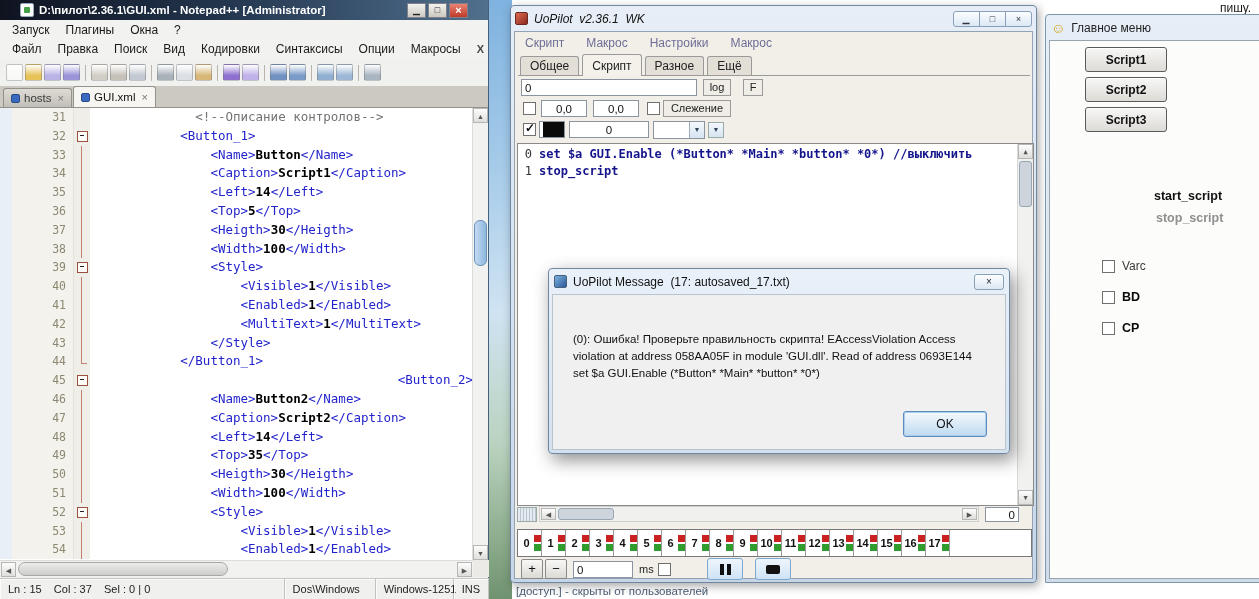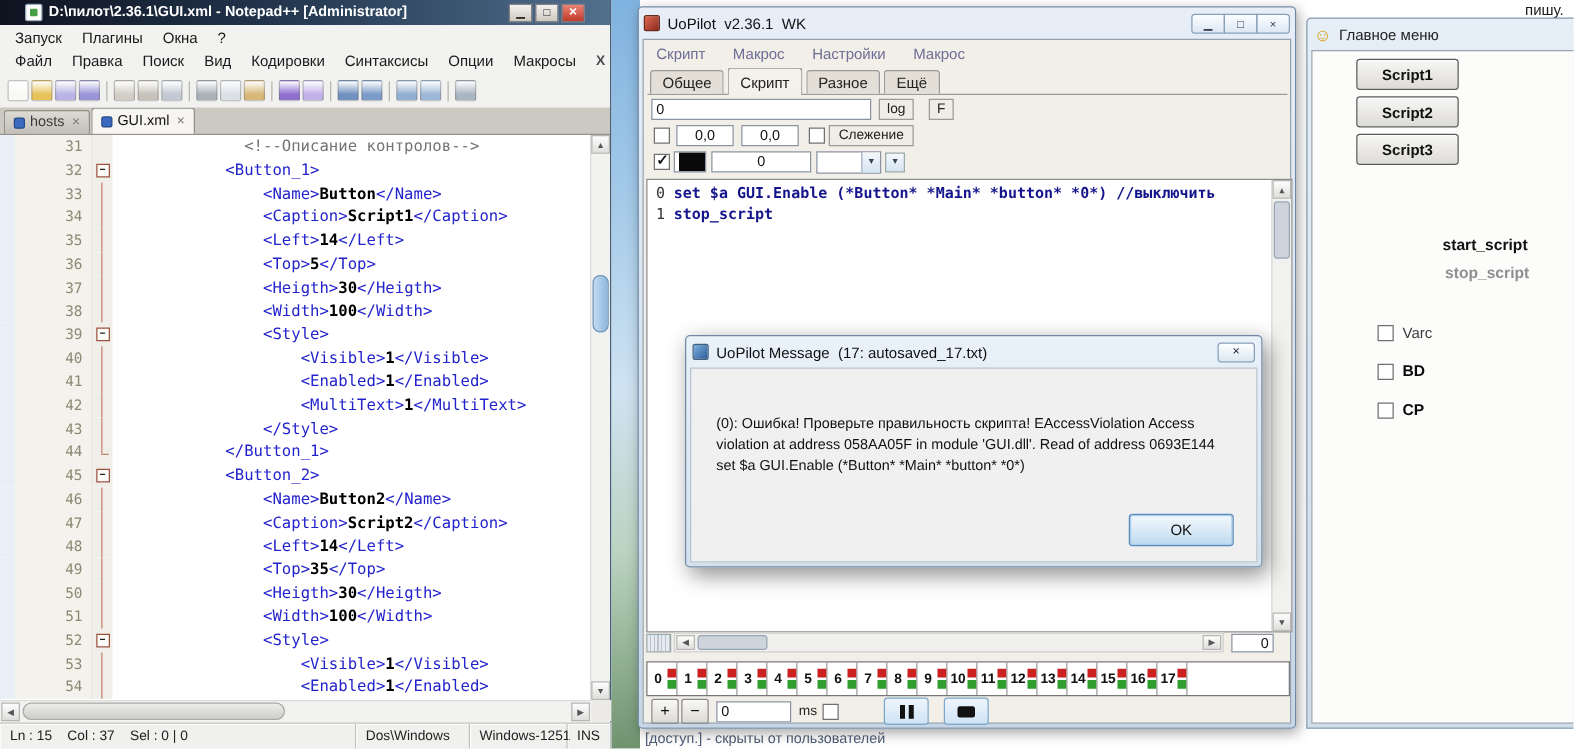--- a/index.html
+++ b/index.html
@@ -69,21 +69,21 @@
     background:linear-gradient(180deg,#ececea,#cdcdcb);border:1px solid #a8a8a6;}
   .np-corner{position:absolute;left:473px;top:560px;width:16px;height:17px;background:#eceae6;}
 
   .np-status{position:absolute;left:0;top:578px;width:489px;height:21px;background:#f0f0ee;border-top:1px solid #c6c6c4;display:flex;font-size:11px;color:#222;}
   .st{display:flex;align-items:center;padding:0 8px;border-right:1px solid #c2c2c0;box-shadow:inset 1px 1px 0 #fbfbfb;white-space:pre;}
   .st1{width:288px;}.st2{width:92px;}.st3{width:78px;}.st4{flex:1;}
 
   
   .uop{position:absolute;left:510px;top:5px;width:527px;height:578px;z-index:20;border:1px solid #6e87a3;border-radius:4px;
     background:linear-gradient(180deg,#e7eef7 0%,#d3e0ee 60%,#c7d6e6 100%);box-shadow:2px 3px 10px rgba(0,0,0,.35);}
-  .uop-title{position:absolute;left:4px;top:2px;right:4px;height:21px;display:flex;align-items:center;gap:6px;font-size:12px;color:#111;}
+  .uop-title{position:absolute;left:4px;top:2px;right:4px;height:21px;display:flex;align-items:center;gap:6px;font-size:12px;color:#111;font-style:italic;}
   .uop-icon{width:13px;height:13px;background:linear-gradient(135deg,#e06a50,#8a2a20);border:1px solid #6a2a22;border-radius:2px;flex:none;}
   .uop-title-text{white-space:pre;}
   .aero-caps{margin-left:auto;display:flex;}
   .aero-caps span{width:27px;height:16px;border:1px solid #8aa0b8;margin-left:-1px;font-size:9px;line-height:14px;text-align:center;color:#334;
     background:linear-gradient(180deg,#fbfdff,#dce8f4);}
   .aero-caps span:first-child{border-radius:3px 0 0 3px;}
   .aero-caps span:last-child{border-radius:0 3px 3px 0;}
   .uop-body{position:absolute;left:3px;top:25px;right:3px;bottom:3px;background:#f2efe8;border:1px solid #93a3b3;}
 
   #uop-menu{position:absolute;left:10px;top:1px;height:19px;display:flex;gap:22px;align-items:center;}
@@ -262,21 +262,21 @@
         <div class="cl"><span class="bm"></span><span class="ln">35</span><span class="fold line"></span><span class="code" style="padding-left: 16ch;"><span class="tag">&lt;Left&gt;</span><span class="val">14</span><span class="tag">&lt;/Left&gt;</span></span></div>
         <div class="cl"><span class="bm"></span><span class="ln">36</span><span class="fold line"></span><span class="code" style="padding-left: 16ch;"><span class="tag">&lt;Top&gt;</span><span class="val">5</span><span class="tag">&lt;/Top&gt;</span></span></div>
         <div class="cl"><span class="bm"></span><span class="ln">37</span><span class="fold line"></span><span class="code" style="padding-left: 16ch;"><span class="tag">&lt;Heigth&gt;</span><span class="val">30</span><span class="tag">&lt;/Heigth&gt;</span></span></div>
         <div class="cl"><span class="bm"></span><span class="ln">38</span><span class="fold line"></span><span class="code" style="padding-left: 16ch;"><span class="tag">&lt;Width&gt;</span><span class="val">100</span><span class="tag">&lt;/Width&gt;</span></span></div>
         <div class="cl"><span class="bm"></span><span class="ln">39</span><span class="fold box"></span><span class="code" style="padding-left: 16ch;"><span class="tag">&lt;Style&gt;</span></span></div>
         <div class="cl"><span class="bm"></span><span class="ln">40</span><span class="fold line"></span><span class="code" style="padding-left: 20ch;"><span class="tag">&lt;Visible&gt;</span><span class="val">1</span><span class="tag">&lt;/Visible&gt;</span></span></div>
         <div class="cl"><span class="bm"></span><span class="ln">41</span><span class="fold line"></span><span class="code" style="padding-left: 20ch;"><span class="tag">&lt;Enabled&gt;</span><span class="val">1</span><span class="tag">&lt;/Enabled&gt;</span></span></div>
         <div class="cl"><span class="bm"></span><span class="ln">42</span><span class="fold line"></span><span class="code" style="padding-left: 20ch;"><span class="tag">&lt;MultiText&gt;</span><span class="val">1</span><span class="tag">&lt;/MultiText&gt;</span></span></div>
         <div class="cl"><span class="bm"></span><span class="ln">43</span><span class="fold line"></span><span class="code" style="padding-left: 16ch;"><span class="tag">&lt;/Style&gt;</span></span></div>
         <div class="cl"><span class="bm"></span><span class="ln">44</span><span class="fold end"></span><span class="code" style="padding-left: 12ch;"><span class="tag">&lt;/Button_1&gt;</span></span></div>
-        <div class="cl"><span class="bm"></span><span class="ln">45</span><span class="fold box"></span><span class="code" style="padding-left: 12ch;"><span class="tag">&lt;Button_2&gt;</span></span></div>
+        <div class="cl"><span class="bm"></span><span class="ln">45</span><span class="fold box"></span><span class="code" style="padding-left: 12ch; text-align: right;"><span class="tag">&lt;Button_2&gt;</span></span></div>
         <div class="cl"><span class="bm"></span><span class="ln">46</span><span class="fold line"></span><span class="code" style="padding-left: 16ch;"><span class="tag">&lt;Name&gt;</span><span class="val">Button2</span><span class="tag">&lt;/Name&gt;</span></span></div>
         <div class="cl"><span class="bm"></span><span class="ln">47</span><span class="fold line"></span><span class="code" style="padding-left: 16ch;"><span class="tag">&lt;Caption&gt;</span><span class="val">Script2</span><span class="tag">&lt;/Caption&gt;</span></span></div>
         <div class="cl"><span class="bm"></span><span class="ln">48</span><span class="fold line"></span><span class="code" style="padding-left: 16ch;"><span class="tag">&lt;Left&gt;</span><span class="val">14</span><span class="tag">&lt;/Left&gt;</span></span></div>
         <div class="cl"><span class="bm"></span><span class="ln">49</span><span class="fold line"></span><span class="code" style="padding-left: 16ch;"><span class="tag">&lt;Top&gt;</span><span class="val">35</span><span class="tag">&lt;/Top&gt;</span></span></div>
         <div class="cl"><span class="bm"></span><span class="ln">50</span><span class="fold line"></span><span class="code" style="padding-left: 16ch;"><span class="tag">&lt;Heigth&gt;</span><span class="val">30</span><span class="tag">&lt;/Heigth&gt;</span></span></div>
         <div class="cl"><span class="bm"></span><span class="ln">51</span><span class="fold line"></span><span class="code" style="padding-left: 16ch;"><span class="tag">&lt;Width&gt;</span><span class="val">100</span><span class="tag">&lt;/Width&gt;</span></span></div>
         <div class="cl"><span class="bm"></span><span class="ln">52</span><span class="fold box"></span><span class="code" style="padding-left: 16ch;"><span class="tag">&lt;Style&gt;</span></span></div>
         <div class="cl"><span class="bm"></span><span class="ln">53</span><span class="fold line"></span><span class="code" style="padding-left: 20ch;"><span class="tag">&lt;Visible&gt;</span><span class="val">1</span><span class="tag">&lt;/Visible&gt;</span></span></div>
         <div class="cl"><span class="bm"></span><span class="ln">54</span><span class="fold line"></span><span class="code" style="padding-left: 20ch;"><span class="tag">&lt;Enabled&gt;</span><span class="val">1</span><span class="tag">&lt;/Enabled&gt;</span></span></div>
       </div>

